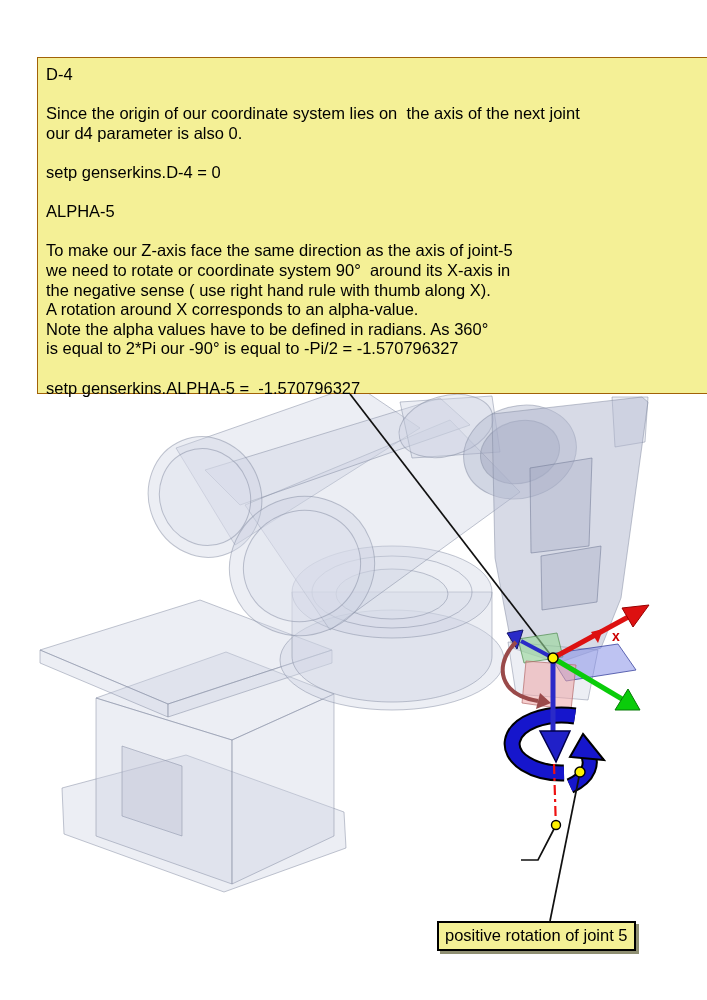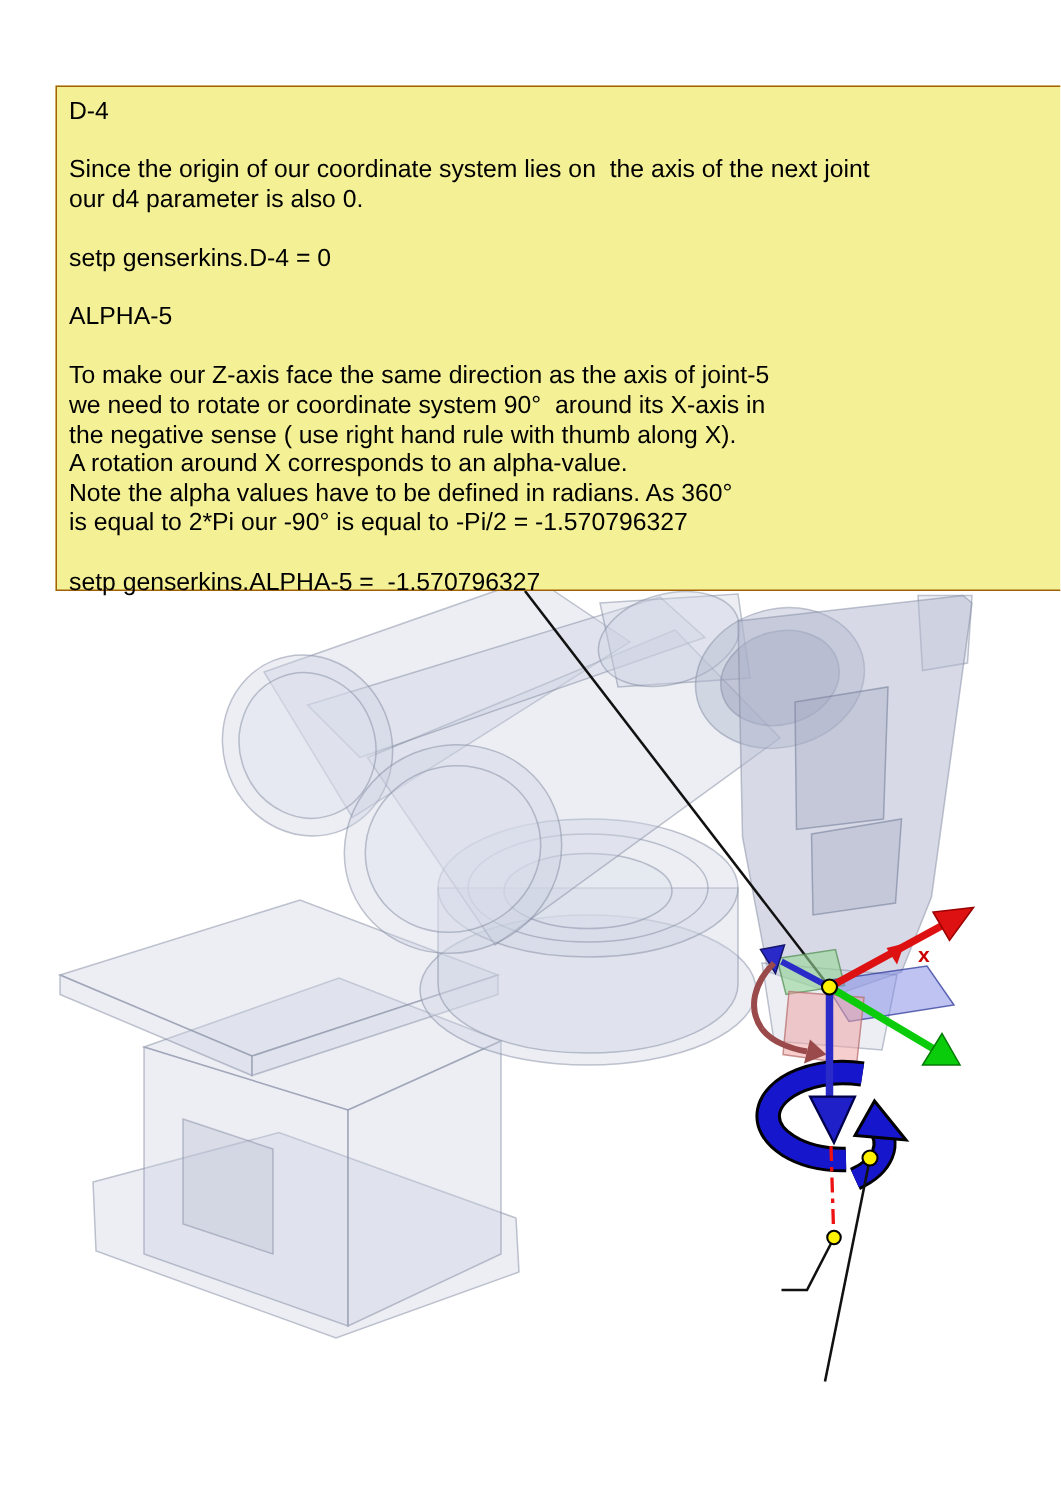--- a/index.html
+++ b/index.html
@@ -141,14 +141,15 @@
 To make our Z-axis face the same direction as the axis of joint-5
 we need to rotate or coordinate system 90°  around its X-axis in
 the negative sense ( use right hand rule with thumb along X).
 A rotation around X corresponds to an alpha-value.
 Note the alpha values have to be defined in radians. As 360°
 is equal to 2*Pi our -90° is equal to -Pi/2 = -1.570796327
 
 setp genserkins.ALPHA-5 =  -1.570796327</div>
   </div>
 
+  <div class="callout callout-rot">positive rotation of joint 5</div>
 
 </div>
 
 </body></html>

